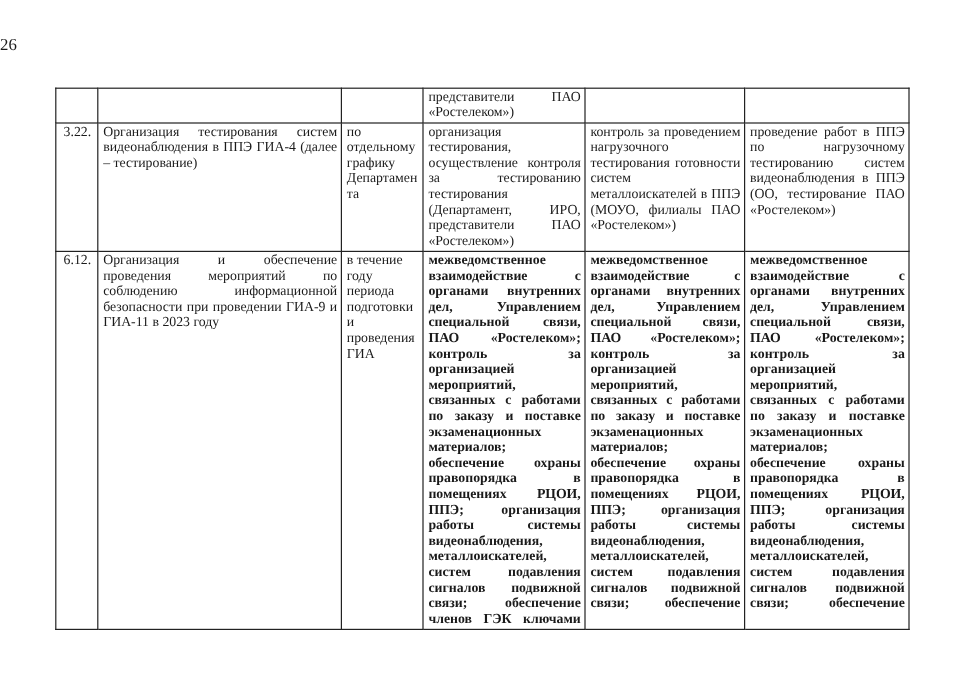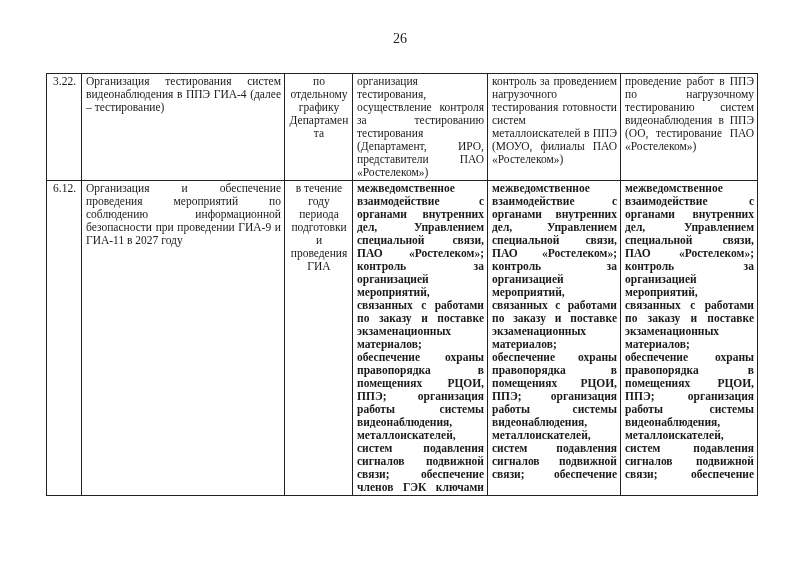--- a/index.html
+++ b/index.html
@@ -17,21 +17,21 @@
     position: relative;
     width: 800px;
     height: 566px;
     background: #ffffff;
   }
   .page-number {
     position: absolute;
     top: 31px;
     left: 0;
     width: 800px;
-    text-align: center;
+    text-align: left;
     font-size: 14px;
     line-height: 16px;
   }
   table.doc-table {
     position: absolute;
     left: 46px;
     top: 73px;
     width: 711px;
     border-collapse: collapse;
     table-layout: fixed;
@@ -50,21 +50,21 @@
   }
   td.cell-just {
     text-align: justify;
   }
   td.cell-just-cont {
     text-align: justify;
     text-align-last: justify;
     font-weight: bold;
   }
   td.cell-center {
-    text-align: center;
+    text-align: left;
     word-break: break-word;
     overflow-wrap: anywhere;
     padding: 1px 2px;
   }
   tr.row-cont   { height: 27px; }
   tr.row-611    { height: 104px; }
   tr.row-612    { height: 290px; margin-top: 35px; }
 </style>
 </head>
 <body>
@@ -77,33 +77,41 @@
     <colgroup>
       <col style="width:35px">
       <col style="width:203px">
       <col style="width:68px">
       <col style="width:135px">
       <col style="width:133px">
       <col style="width:137px">
     </colgroup>
     <tbody>
 
+      <tr class="row-cont">
+        <td class="cell-num"></td>
+        <td class="cell-just"></td>
+        <td class="cell-center"></td>
+        <td class="cell-just">представители ПАО «Ростелеком»)</td>
+        <td class="cell-just"></td>
+        <td class="cell-just"></td>
+      </tr>
 
       <tr class="row-611">
         <td class="cell-num">3.22.</td>
         <td class="cell-just">Организация тестирования систем видеонаблюдения в ППЭ ГИА-4 (далее – тестирование)</td>
         <td class="cell-center">по отдельному графику Департамента</td>
         <td class="cell-just">организация тестирования, осуществление контроля за тестированию тестирования (Департамент, ИРО, представители ПАО «Ростелеком»)</td>
         <td class="cell-just">контроль за проведением нагрузочного тестирования готовности систем металлоискателей в ППЭ (МОУО, филиалы ПАО «Ростелеком»)</td>
         <td class="cell-just">проведение работ в ППЭ по нагрузочному тестированию систем видеонаблюдения в ППЭ (ОО, тестирование ПАО «Ростелеком»)</td>
       </tr>
 
       <tr class="row-612">
         <td class="cell-num">6.12.</td>
-        <td class="cell-just">Организация и обеспечение проведения мероприятий по соблюдению информационной безопасности при проведении ГИА-9 и ГИА-11 в 2027 году</td>
+        <td class="cell-just">Организация и обеспечение проведения мероприятий по соблюдению информационной безопасности при проведении ГИА-9 и ГИА-11 в 2023 году</td>
         <td class="cell-center">в течение году периода подготовки и проведения ГИА</td>
         <td class="cell-just-cont">межведомственное взаимодействие с органами внутренних дел, Управлением специальной связи, ПАО «Ростелеком»; контроль за организацией мероприятий, связанных с работами по заказу и поставке экзаменационных материалов; обеспечение охраны правопорядка в помещениях РЦОИ, ППЭ; организация работы системы видеонаблюдения, металлоискателей, систем подавления сигналов подвижной связи; обеспечение членов ГЭК ключами</td>
         <td class="cell-just-cont">межведомственное взаимодействие с органами внутренних дел, Управлением специальной связи, ПАО «Ростелеком»; контроль за организацией мероприятий, связанных с работами по заказу и поставке экзаменационных материалов; обеспечение охраны правопорядка в помещениях РЦОИ, ППЭ; организация работы системы видеонаблюдения, металлоискателей, систем подавления сигналов подвижной связи; обеспечение</td>
         <td class="cell-just-cont">межведомственное взаимодействие с органами внутренних дел, Управлением специальной связи, ПАО «Ростелеком»; контроль за организацией мероприятий, связанных с работами по заказу и поставке экзаменационных материалов; обеспечение охраны правопорядка в помещениях РЦОИ, ППЭ; организация работы системы видеонаблюдения, металлоискателей, систем подавления сигналов подвижной связи; обеспечение</td>
       </tr>
 
     </tbody>
   </table>
 
 </div>

